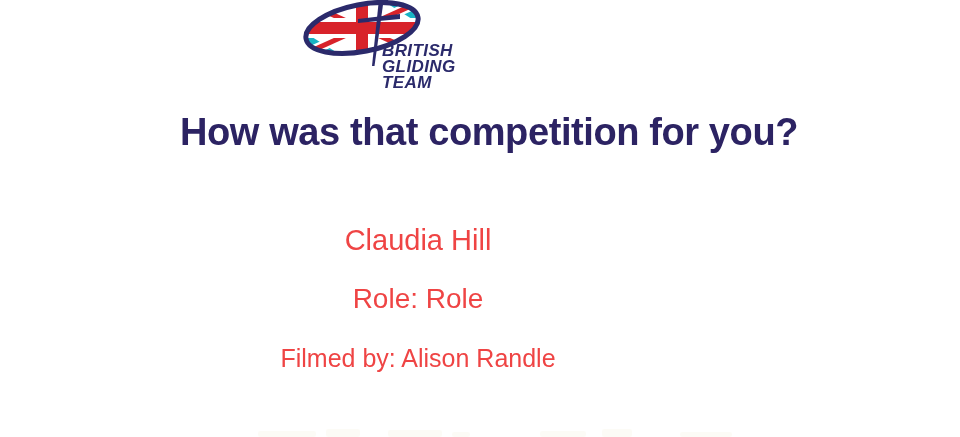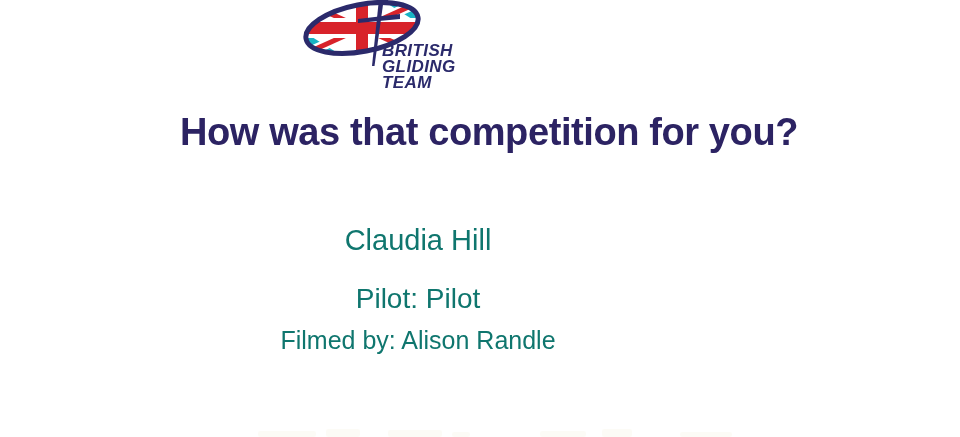--- a/index.html
+++ b/index.html
@@ -51,35 +51,35 @@
     line-height: 1.1;
     white-space: nowrap;
     margin-left: 9px;
   }
 
   
   .body-line {
     position: absolute;
     width: 836px;
     text-align: center;
-    color: #0f766e;
+    color: #ef4444;
     font-weight: normal;
     line-height: 1.15;
     white-space: nowrap;
   }
   #presenter-name {
     top: 224px;
     font-size: 29px;
   }
   #presenter-role {
     top: 283px;
     font-size: 28px;
   }
   #filmed-by {
-    top: 326px;
+    top: 344px;
     font-size: 25px;
   }
 
   
   #footer-strip {
     position: absolute;
     left: 0;
     bottom: 0;
     width: 960px;
     height: 14px;
@@ -138,21 +138,21 @@
         <text x="86" y="74">GLIDING</text>
         <text x="86" y="90">TEAM</text>
       </g>
     </svg>
   </div>
 
   <div id="slide-title">How was that competition for you?</div>
 
   <div class="body-line" id="presenter-name">Claudia Hill</div>
 
-  <div class="body-line" id="presenter-role">Pilot: Pilot</div>
+  <div class="body-line" id="presenter-role">Role: Role</div>
 
   <div class="body-line" id="filmed-by">Filmed by: Alison Randle</div>
 
   <svg id="footer-strip" viewBox="0 0 960 14" xmlns="http://www.w3.org/2000/svg">
     <g fill="#c9a227">
       <rect x="258" y="8" width="58" height="6" rx="2"></rect>
       <rect x="326" y="6" width="34" height="8" rx="2"></rect>
       <rect x="388" y="7" width="54" height="7" rx="2"></rect>
       <rect x="452" y="9" width="18" height="5" rx="2"></rect>
       <rect x="540" y="8" width="46" height="6" rx="2"></rect>

